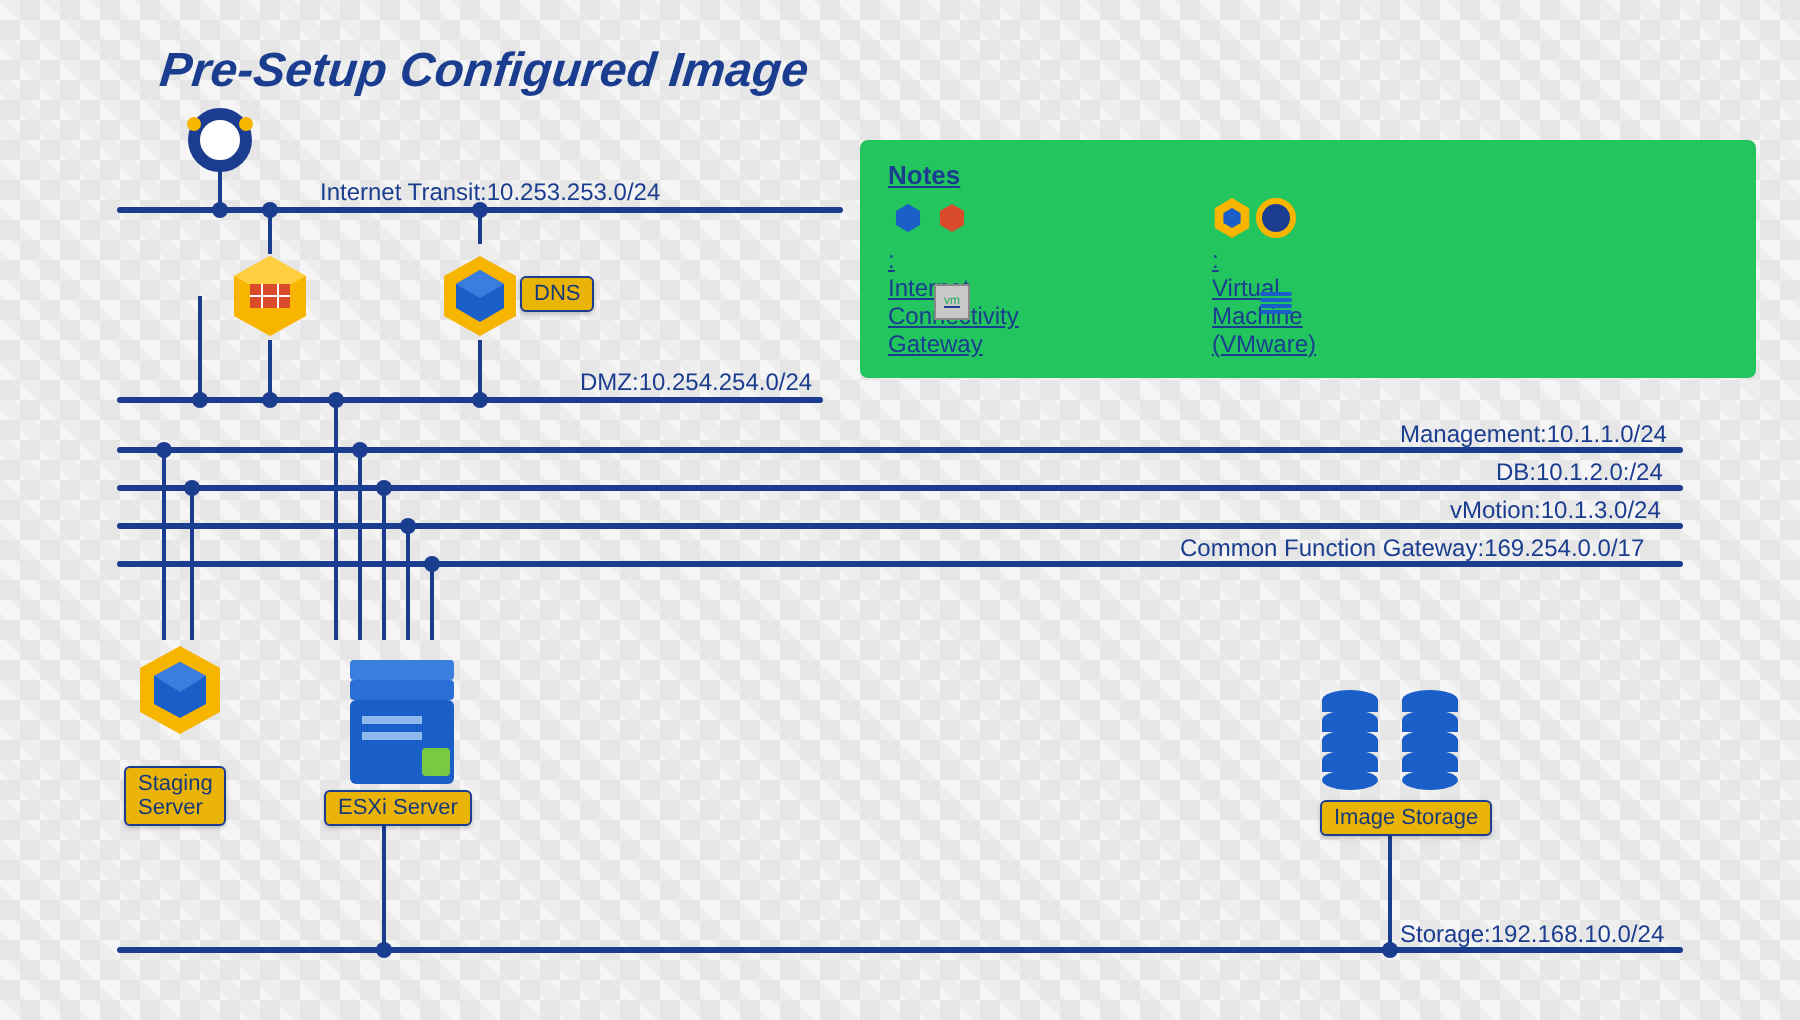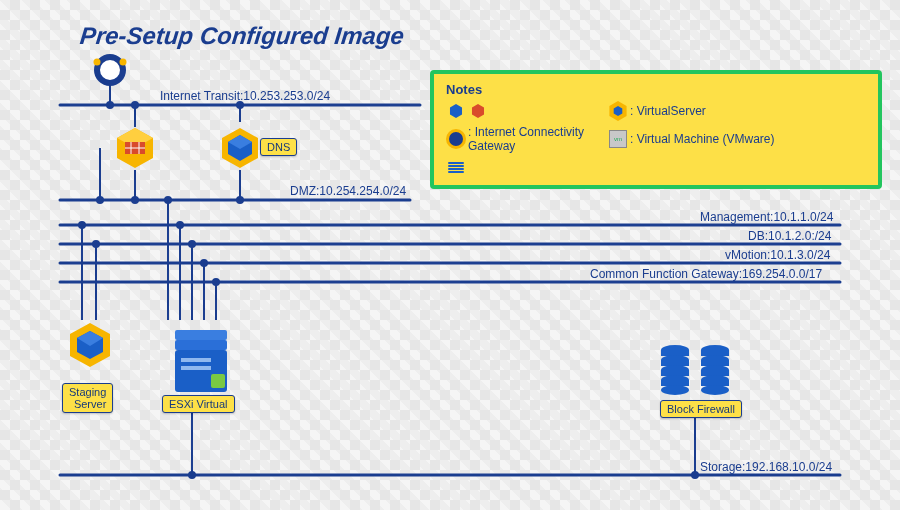--- a/index.html
+++ b/index.html
@@ -25,28 +25,28 @@
   svg{position:absolute;inset:0}
   .title{
     position:absolute;left:80px;top:22px;
     font-size:24px;font-weight:700;font-style:italic;color:#1a3d8f;
     transform:skewX(-6deg);
   }
   .net-label{
     font-size:12px;fill:#1a3d8f;font-family:Arial;
   }
   .node-label{
-    position:absolute;font-size:11px;color:#173a7a;text-align:right;
-    background:#fde047;border:1px solid #1a3d8f;border-radius:3px;
+    position:absolute;font-size:11px;color:#173a7a;text-align:left;
+    background:#eab308;border:1px solid #1a3d8f;border-radius:3px;
     padding:2px 6px;box-shadow:0 1px 2px rgba(0,0,0,.2);
   }
   .notes{
     position:absolute;left:430px;top:70px;width:420px;
-    background:#fde047;border:4px solid #22c55e;border-radius:4px;
-    padding:8px 12px;font-size:12px;color:#1a3d8f;
+    background:#22c55e;border:2px solid #22c55e;border-radius:4px;
+    padding:8px 12px;font-size:12px;color:#1a3d8f;text-decoration:underline;
   }
   .notes-title{font-weight:700;margin-bottom:4px;font-size:13px}
   .notes-grid{display:grid;grid-template-columns:22px 140px 22px 1fr;row-gap:4px;align-items:center}
   .g-icon{width:20px;height:20px;display:flex;align-items:center;justify-content:center}
   .hex{width:14px;height:14px;background:#1a5fc7;display:inline-block;clip-path:polygon(50% 0,93% 25%,93% 75%,50% 100%,7% 75%,7% 25%)}
   .hex.red{background:#d94b2b}
   .vhex{width:20px;height:20px;background:#f7b500;clip-path:polygon(50% 0,93% 25%,93% 75%,50% 100%,7% 75%,7% 25%);display:flex;align-items:center;justify-content:center}
   .vhex .hex{width:10px;height:10px}
   .circle{width:14px;height:14px;border:3px solid #f7b500;border-radius:50%;background:#1a3d8f}
   .stack{width:16px;display:flex;flex-direction:column;gap:1px}
@@ -177,39 +177,38 @@
   <text class="net-label" x="700" y="221">Management:10.1.1.0/24</text>
   <text class="net-label" x="748" y="240">DB:10.1.2.0:/24</text>
   <text class="net-label" x="725" y="259">vMotion:10.1.3.0/24</text>
   <text class="net-label" x="590" y="278">Common Function Gateway:169.254.0.0/17</text>
   <text class="net-label" x="700" y="471">Storage:192.168.10.0/24</text>
 </svg>
 
 <div class="node-label" style="left:260px;top:138px">DNS</div>
 <div class="node-label" style="left:62px;top:383px;white-space:pre">Staging
 Server</div>
-<div class="node-label" style="left:162px;top:395px">ESXi Virtual</div>
-<div class="node-label" style="left:660px;top:400px">Block Firewall</div>
+<div class="node-label" style="left:162px;top:395px">ESXi Server</div>
+<div class="node-label" style="left:660px;top:400px">Image Storage</div>
 
 <div class="notes">
   <div class="notes-title">Notes</div>
   <div class="notes-grid">
     <div class="g-icon">
         <span class="hex"></span>
       </div>
     <div class="g-icon">
         <span class="hex red"></span>
       </div>
 
     <div class="g-icon">
         <span class="vhex">
           <span class="hex"></span>
         </span>
       </div>
-    <div>: VirtualServer</div>
     <div class="g-icon">
         <span class="circle"></span>
       </div>
     <div>: Internet Connectivity Gateway</div>
 
     <div class="g-icon">
         <span class="vmbox">vm</span>
       </div>
     <div>: Virtual Machine (VMware)</div>
     <div class="g-icon">

